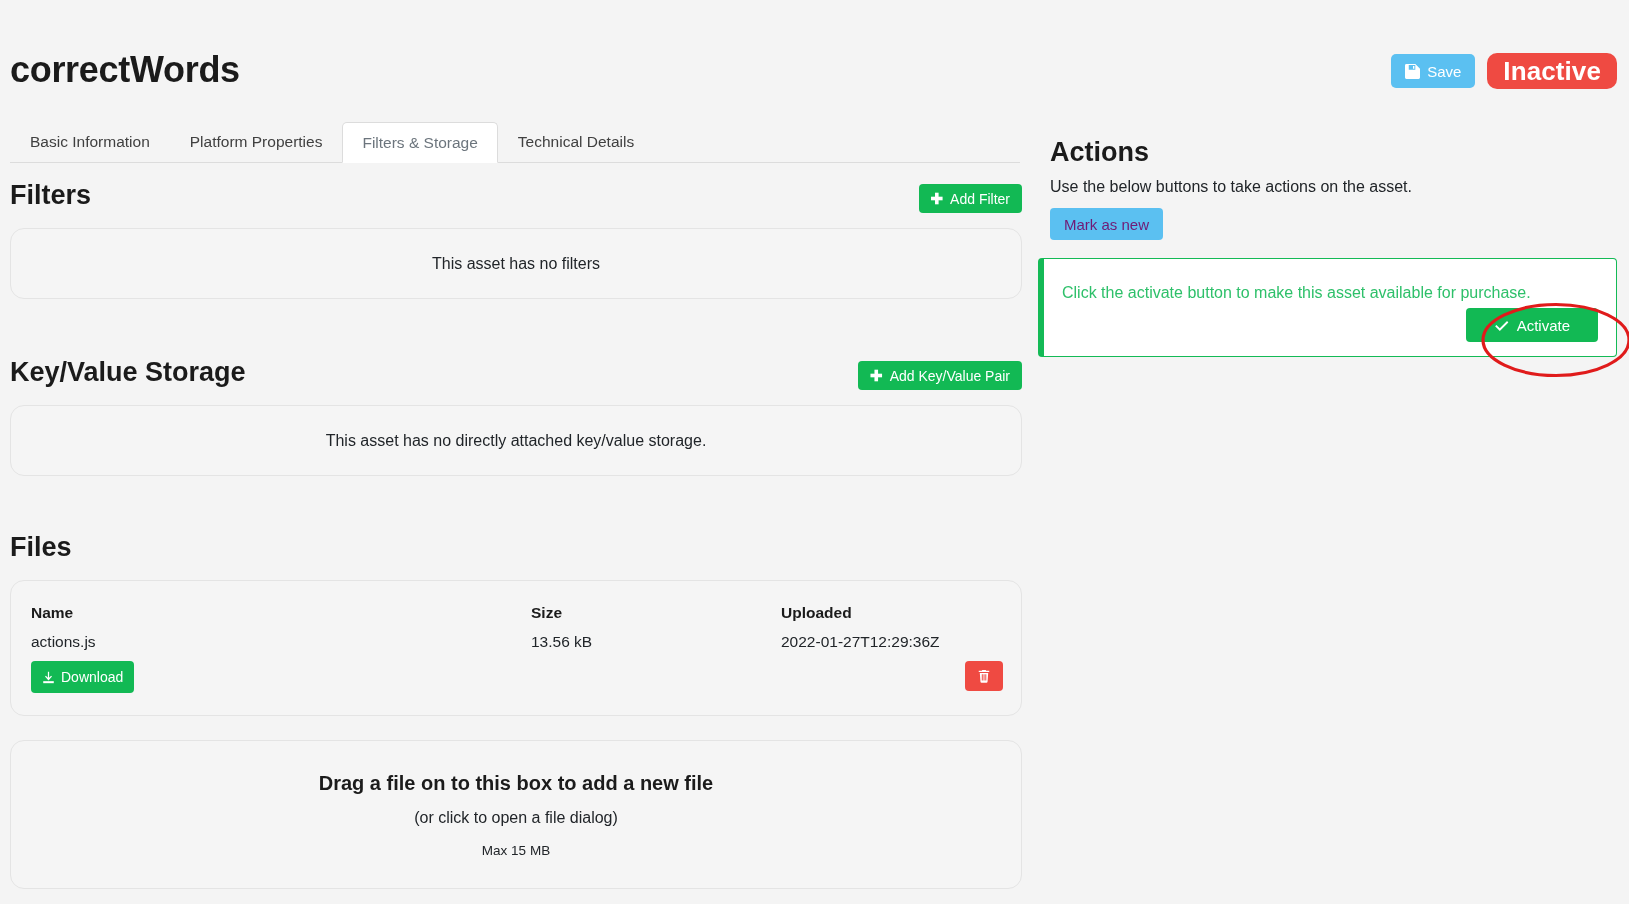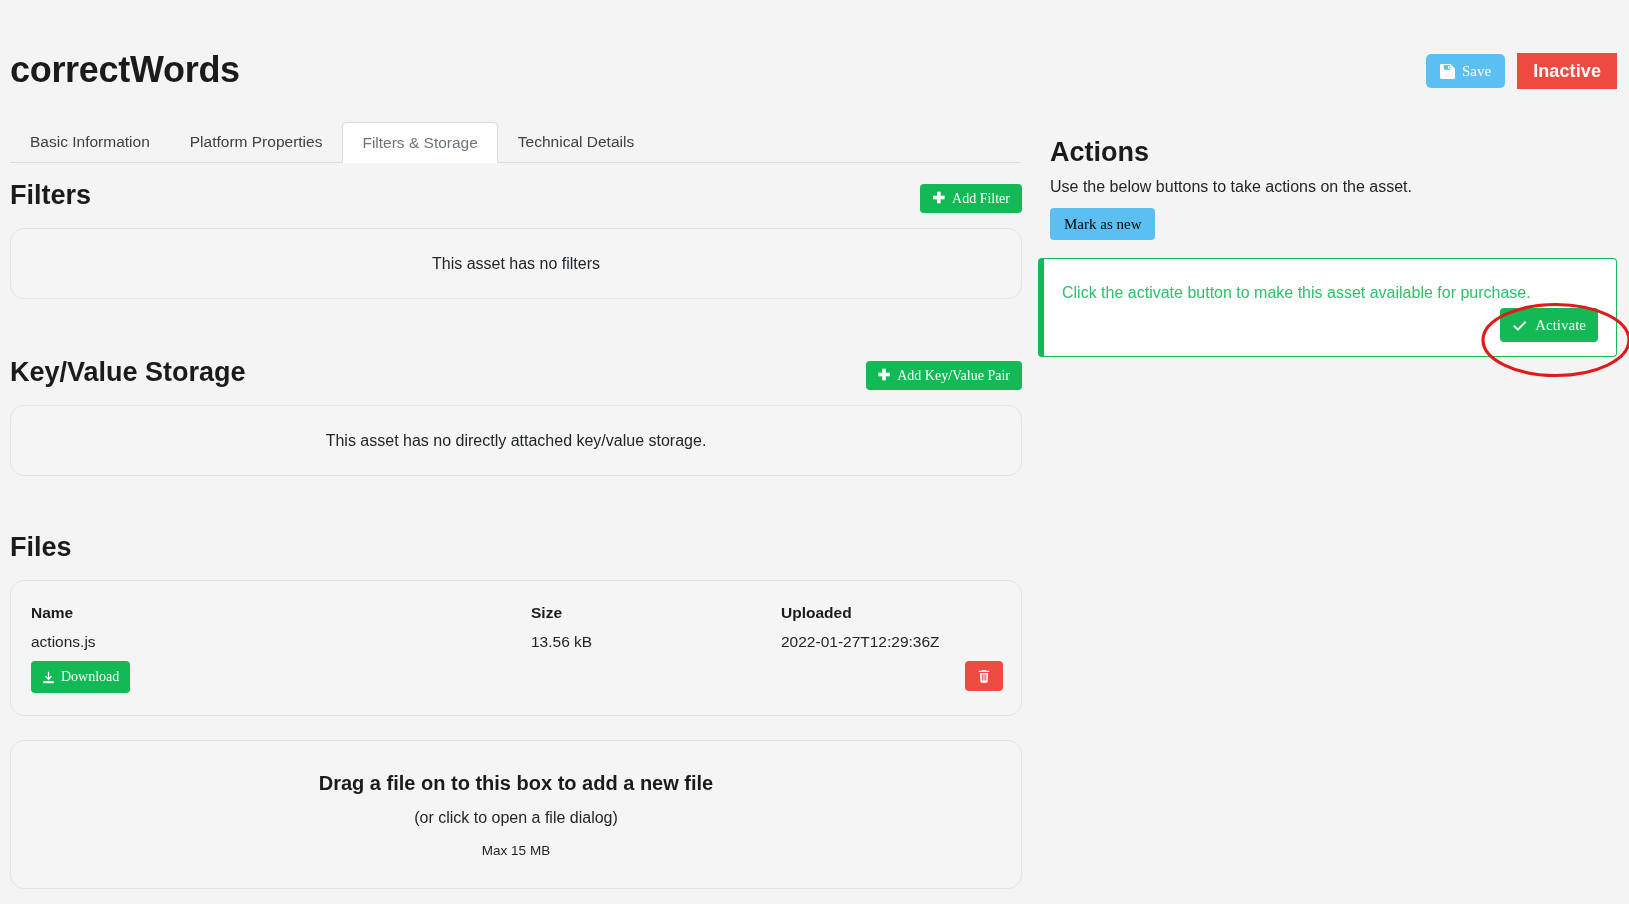--- a/index.html
+++ b/index.html
@@ -22,32 +22,32 @@
     font-size: 36px; font-weight: 700; letter-spacing: -0.3px;
     color: #1b1b1b; line-height: 44px; white-space: nowrap;
   }
   .header-actions {
     position: absolute; right: 12px; top: 53px;
     display: flex; align-items: center; gap: 12px;
   }
   .btn {
     display: inline-flex; align-items: center; justify-content: center;
     border: none; border-radius: 5px; cursor: pointer;
-    font-family: Liberation Serif, serif;
+    font-family: Liberation Sans, sans-serif;
     white-space: nowrap;
   }
   .btn-save {
     background: #5bc0f1; color: #ffffff;
     height: 34px; padding: 0 14px; font-size: 15px; gap: 7px;
   }
   .badge-inactive {
     background: #ef4a42; color: #ffffff;
-    height: 36px; padding: 12px 16px; border-radius: 0;
+    height: 36px; padding: 12px 16px; border-radius: 10px;
     display: inline-flex; align-items: center;
-    font-size: 18px; font-weight: 700; letter-spacing: 0.1px;
+    font-size: 26px; font-weight: 700; letter-spacing: 0.1px;
   }
 
   
   .tabs {
     position: absolute; left: 10px; top: 122px; width: 1010px; height: 41px;
     border-bottom: 1px solid #dcdcdc;
     display: flex; align-items: flex-end;
   }
   .tab {
     height: 40px; padding: 0 19px;
@@ -136,41 +136,41 @@
   .dz-max  { font-size: 13.5px; color: #212529; margin-top: 16px; }
 
   
   .aside { position: absolute; left: 1050px; top: 135px; width: 568px; }
   .aside-title {
     font-size: 27px; font-weight: 600; color: #1b1b1b;
     line-height: 34px; margin: 0 0 9px 0;
   }
   .aside-desc { font-size: 16px; color: #212529; margin-bottom: 12px; }
   .btn-marknew {
-    background: #5bc0f1; color: #000000;
+    background: #5bc0f1; color: #701a75;
     height: 32px; padding: 0 14px; font-size: 15px; border-radius: 4px;
   }
 
   .alert-green {
     margin-top: 18px;
     position: relative;
     background: #ffffff;
     border: 1px solid #14ba56;
     border-left: 6px solid #14ba56;
     border-radius: 4px;
     padding: 16px 18px 14px 18px;
     width: 579px;
     margin-left: -12px;
   }
   .alert-strong { font-size: 16px; font-weight: 700; color: #12a34b; }
   .alert-text { font-size: 16px; color: #2ec06a; margin-top: 9px; }
   .alert-btn-row { display: flex; justify-content: flex-end; margin-top: 6px; }
   .btn-activate {
     background: #12b954; color: #fff;
-    height: 34px; padding: 0 12px; font-size: 15px; gap: 8px;
+    height: 34px; padding: 0 28px; font-size: 15px; gap: 8px;
     border-radius: 4px;
   }
 
   
   .annot {
     position: absolute; left: 1480px; top: 302px;
     width: 152px; height: 76px; pointer-events: none;
   }
   .annot ellipse { fill: none; stroke: #e01b1b; stroke-width: 3.2; }
 

